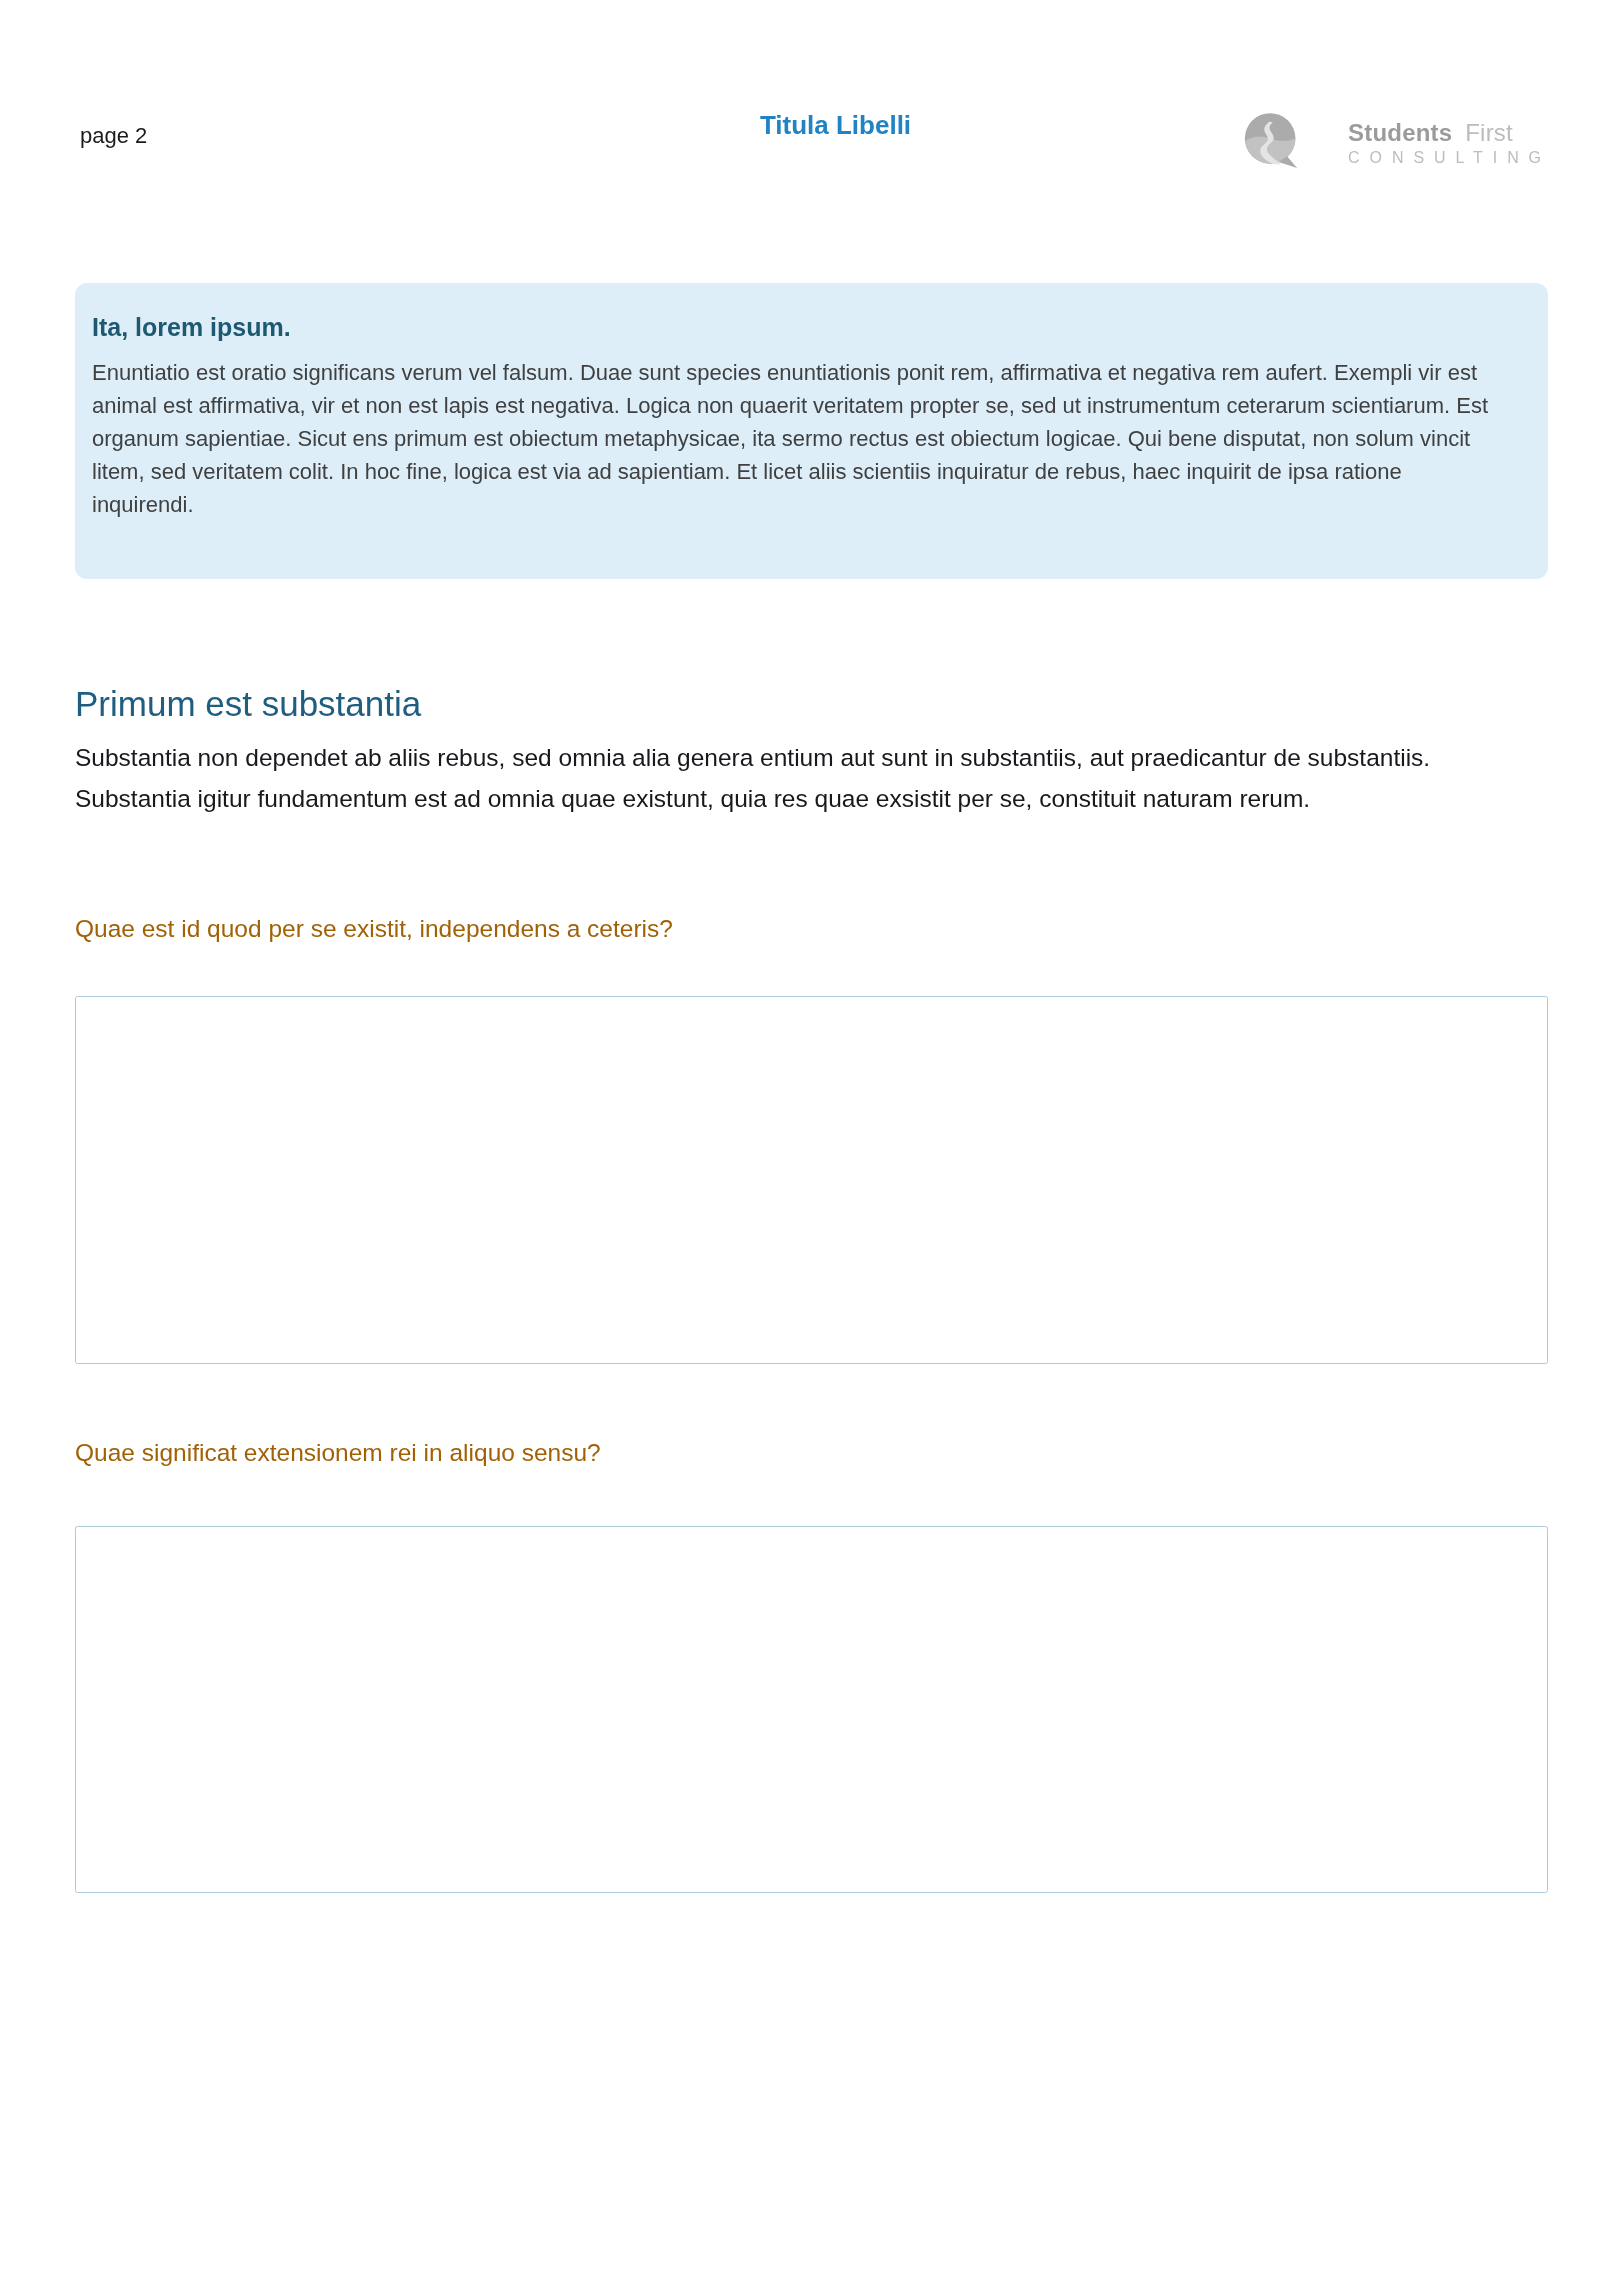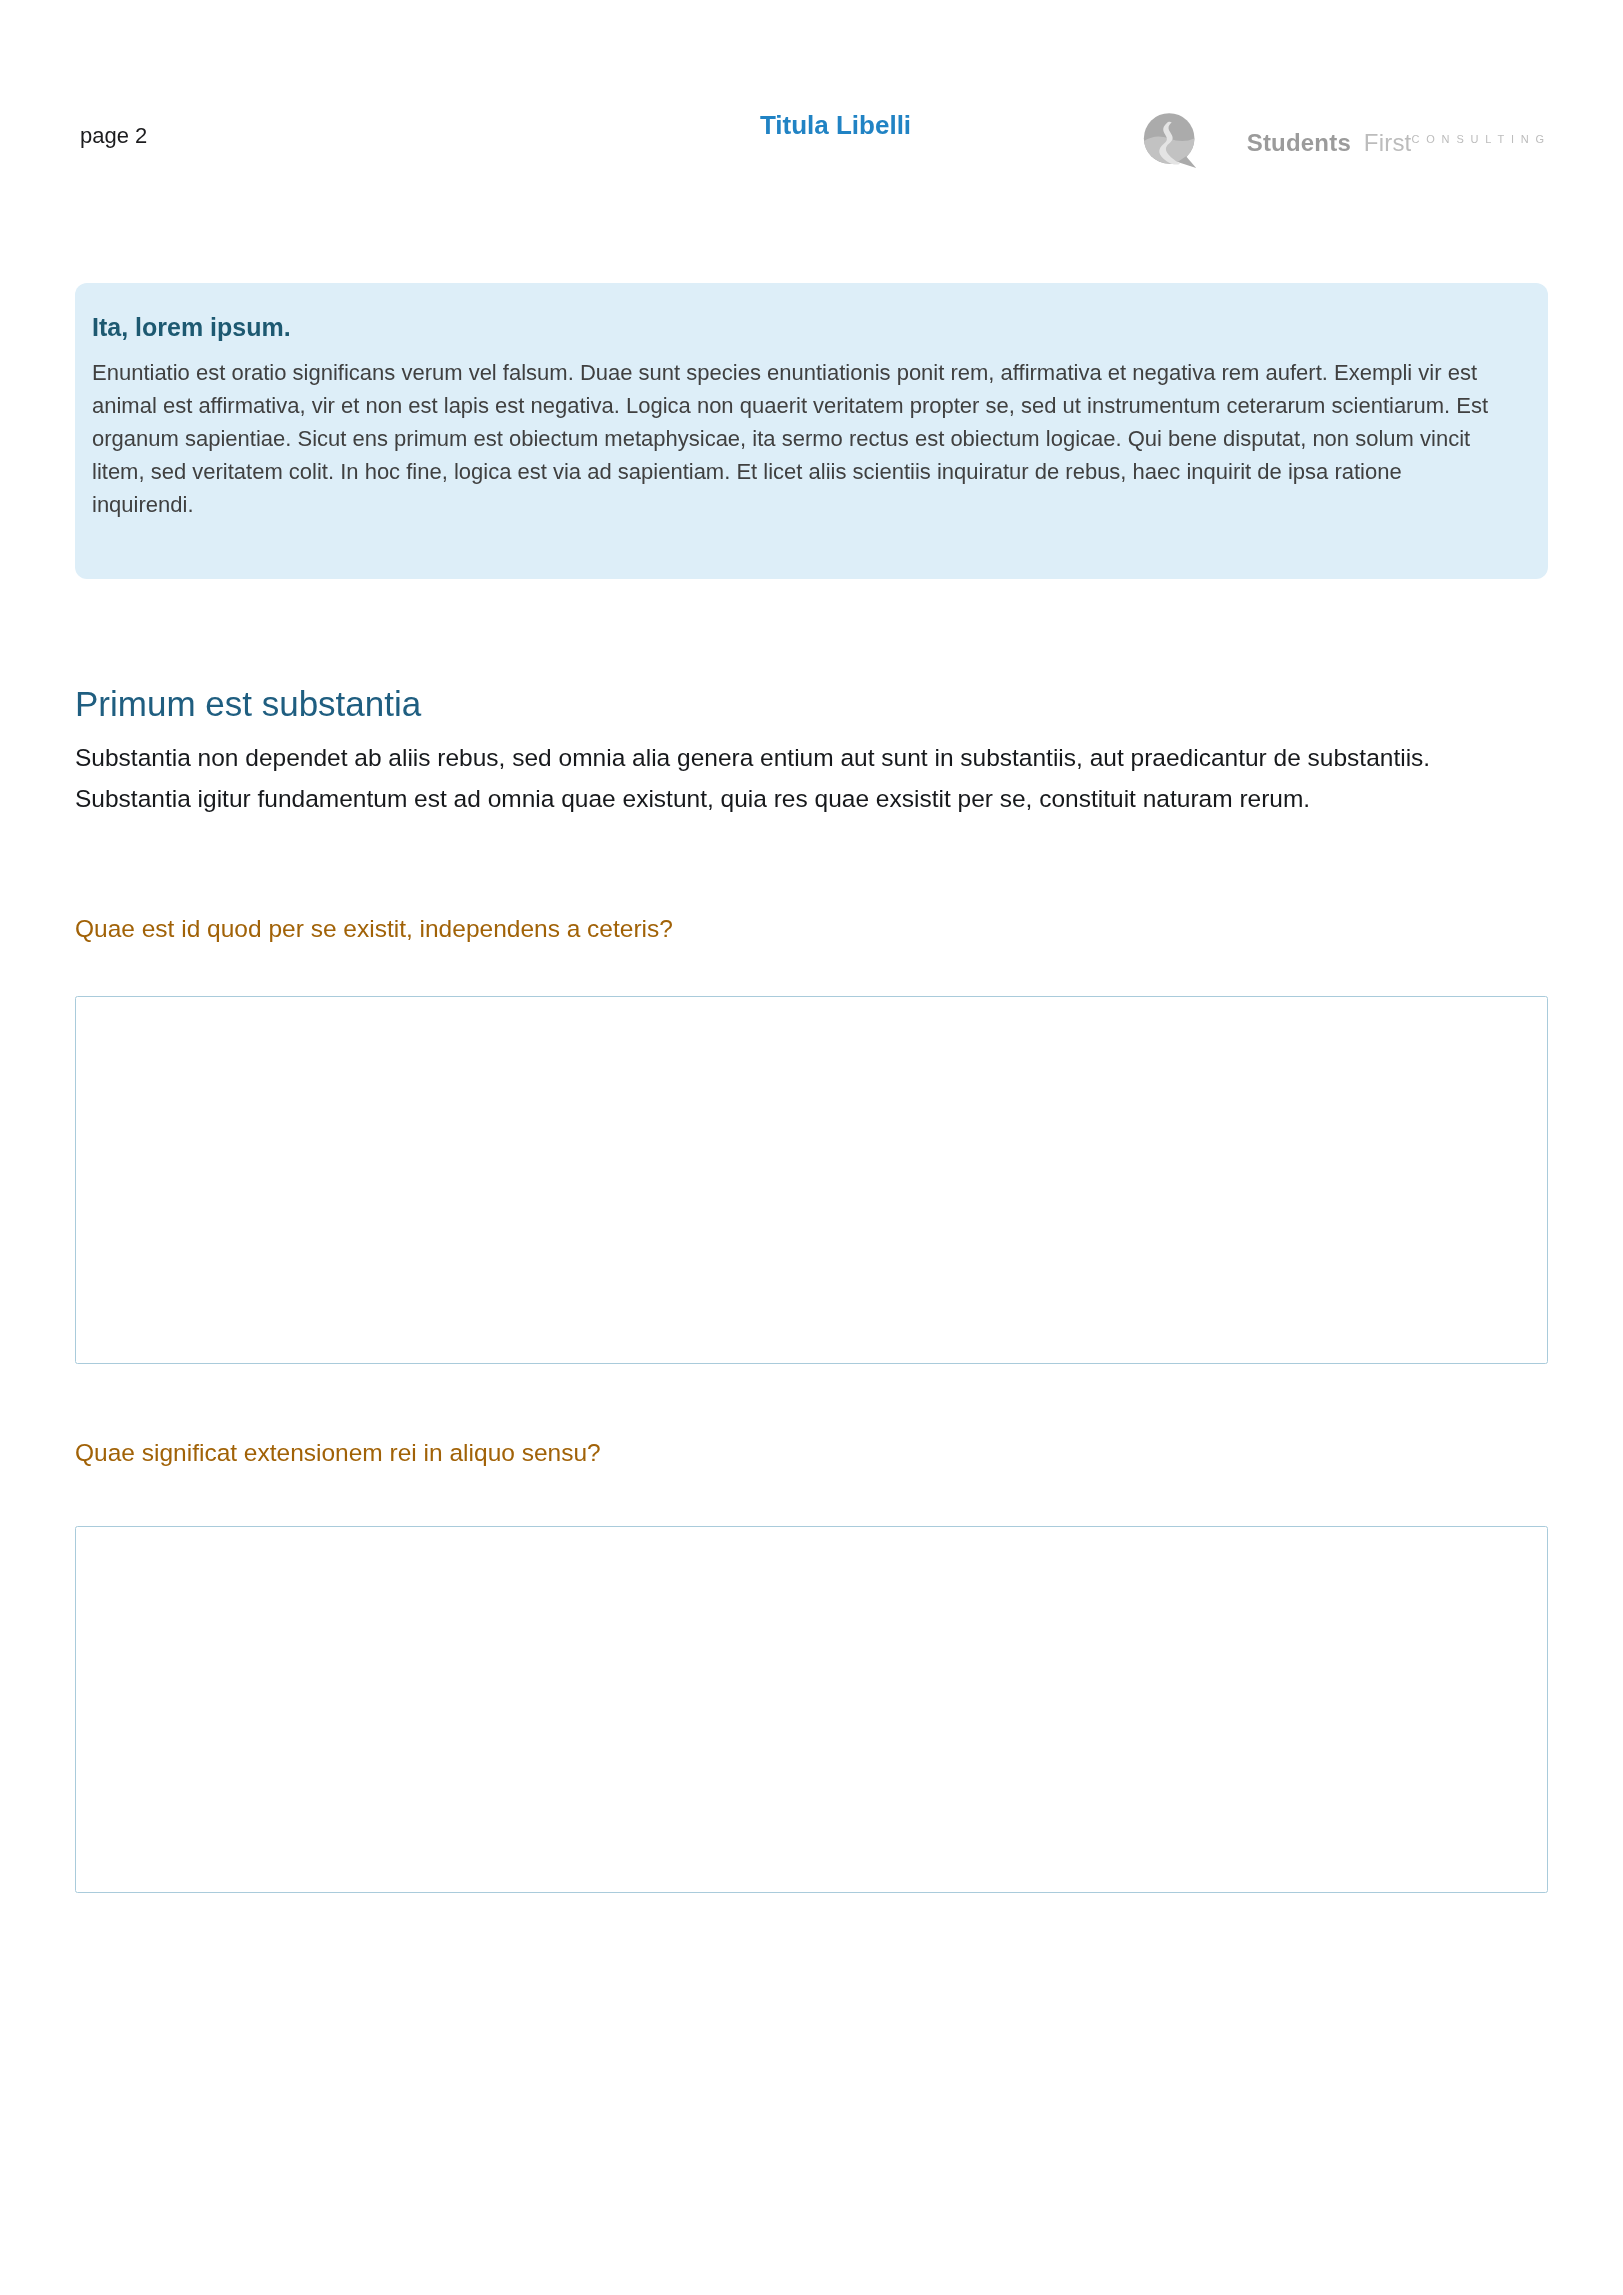--- a/index.html
+++ b/index.html
@@ -34,26 +34,26 @@
   }
   .brand {
     position: absolute;
     top: 112px;
     right: 72px;
     display: flex;
     align-items: center;
     gap: 12px;
   }
   .brand-icon { width: 54px; height: 63px; flex: 0 0 auto; }
-  .brand-text { display: flex; flex-direction: row; line-height: 1.1; margin-left: 38px; }
+  .brand-text { display: flex; flex-direction: column; line-height: 1.1; margin-left: 38px; }
   .brand-name { font-size: 24px; letter-spacing: 0.2px; white-space: nowrap; }
   .brand-name .bold  { font-weight: 700; color: #9b9b9b; }
   .brand-name .light { font-weight: 400; color: #bcbcbc; margin-left: 6px; }
   .brand-sub {
-    font-size: 11px;
+    font-size: 16px;
     color: #bcbcbc;
     letter-spacing: 0.62em;
     margin-top: 2.5px;
     white-space: nowrap;
   }
 
   
   .callout {
     position: absolute;
     left: 75px;

